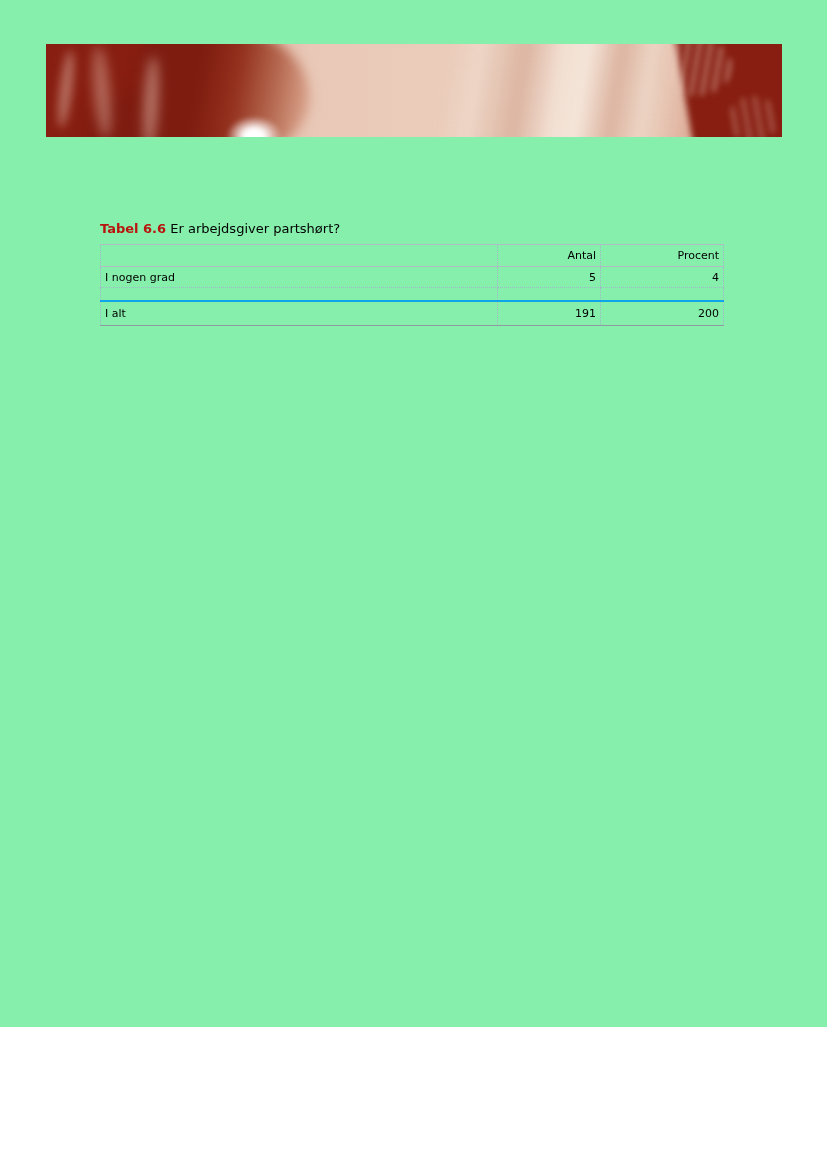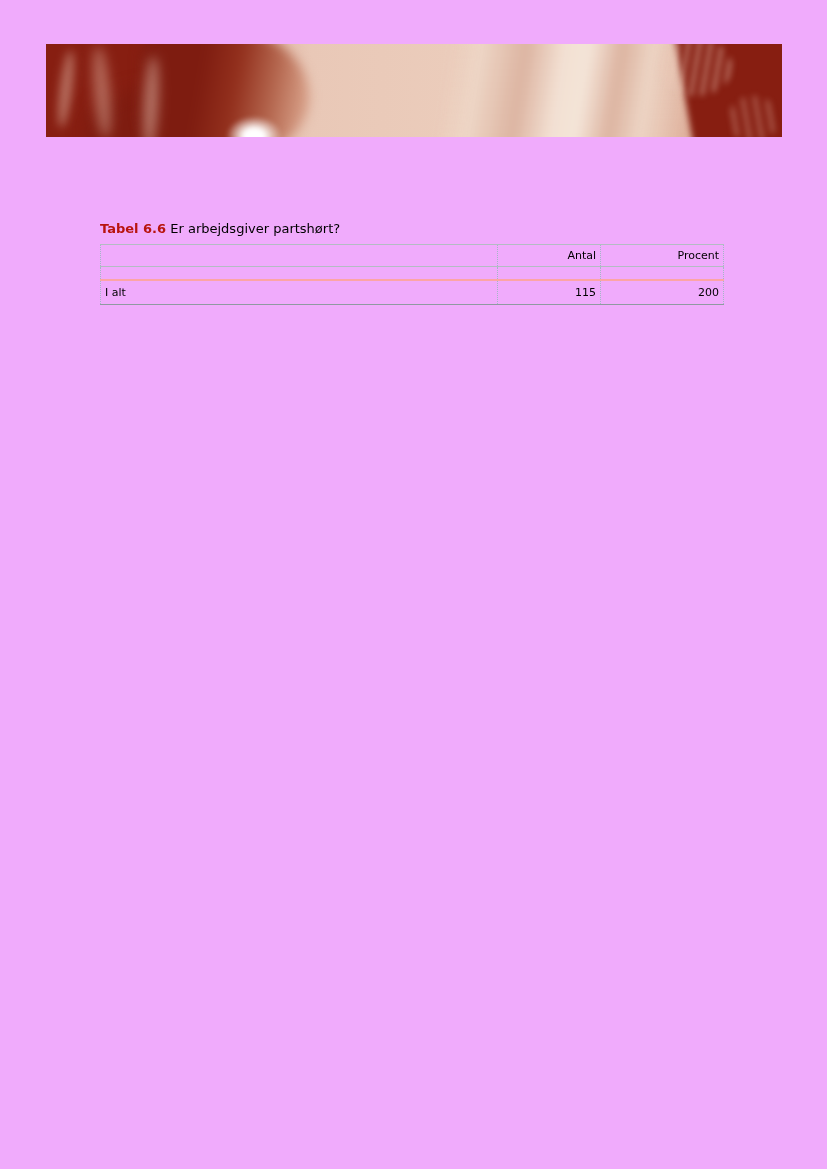--- a/index.html
+++ b/index.html
@@ -1,17 +1,17 @@
 <!DOCTYPE html>
 <html><head>
 <meta charset="utf-8">
 <style>
   html,body { margin:0; padding:0; background:#ffffff; }
   .page {
-    position:relative; width:827px; height:1169px; background:#f0abfc;
+    position:relative; width:827px; height:1027px; background:#86efac;
     overflow:hidden; font-family:"DejaVu Sans","Liberation Sans",sans-serif;
   }
 
   
   .banner {
     position:absolute; left:46px; top:44px; width:736px; height:93px;
     overflow:hidden;
     background:linear-gradient(90deg,
       #871e11 0%, #871e11 16%, #b56b54 22%, #e0b6a4 28%, #e9c8b7 36%,
       #ebccbb 55%, #e6c1af 72%, #dfb19d 84%, #d8a48d 100%);
@@ -67,21 +67,21 @@
   .tbl th, .tbl td { padding:0 4px; font-weight:normal; vertical-align:middle;
     overflow:hidden; white-space:nowrap; }
   .tbl thead tr { height:22px; }
   .tbl thead th { border-bottom:1px solid #b3bcc3; }
   .num { text-align:right; }
   .lbl { text-align:left; }
   .tbl tbody tr.data { height:21px; }
   .tbl tbody tr.spacer { height:13px; }
   .tbl tbody tr.total { height:25px; }
   .tbl tbody tr.data td { border-bottom:1px dotted #a3b8c6; }
-  .tbl tbody tr.total td { border-top:2px solid #fca5a5;margin-top:28px; }
+  .tbl tbody tr.total td { border-top:2px solid #0ea5e9;margin-top:28px; }
   .tbl td + td, .tbl th + th { border-left:1px dotted #a3b8c6; }
 </style>
 </head>
 <body>
 
 <div class="page">
 
   <div class="banner">
     <div class="b-shoulder"></div>
     <div class="b-head"></div>
@@ -107,26 +107,31 @@
       <col style="width:123px">
     </colgroup>
     <thead>
       <tr>
         <th class="lbl"></th>
         <th class="num">Antal</th>
         <th class="num">Procent</th>
       </tr>
     </thead>
     <tbody>
+        <tr class="data">
+          <td class="lbl">I nogen grad</td>
+          <td class="num">5</td>
+          <td class="num">4</td>
+        </tr>
         <tr class="spacer">
           <td class="lbl"></td>
           <td class="num"></td>
           <td class="num"></td>
         </tr>
         <tr class="total">
           <td class="lbl">I alt</td>
-          <td class="num">115</td>
+          <td class="num">191</td>
           <td class="num">200</td>
         </tr>
       </tbody>
   </table>
 
 </div>
 
 </body></html>

